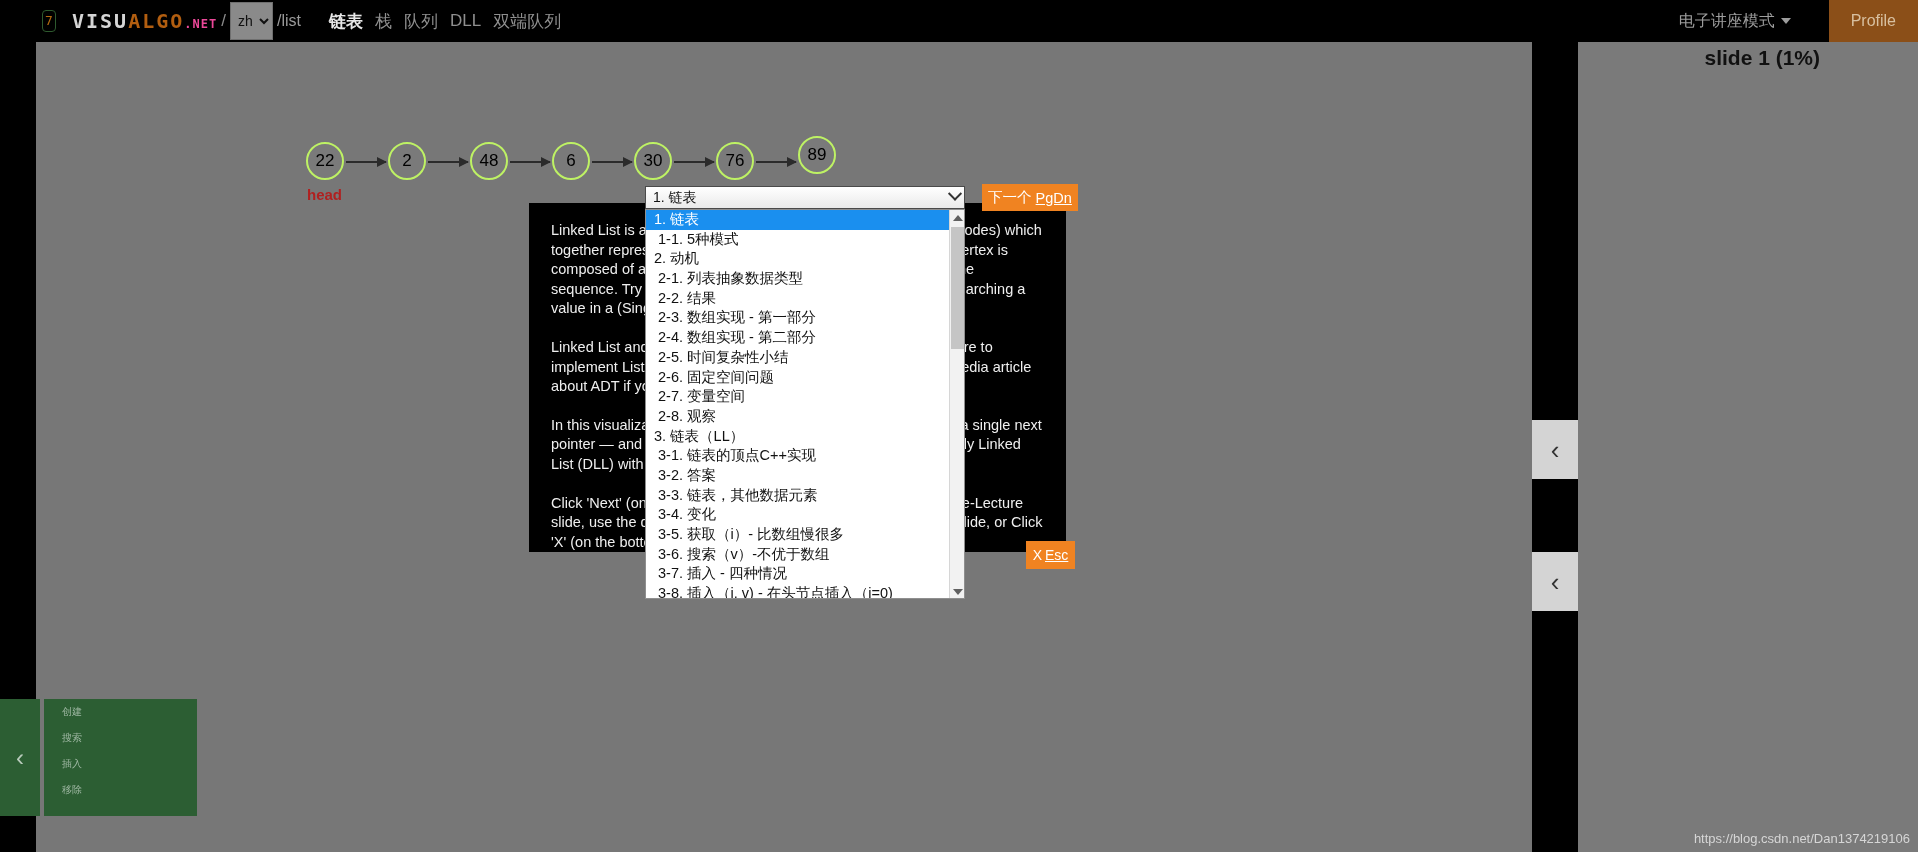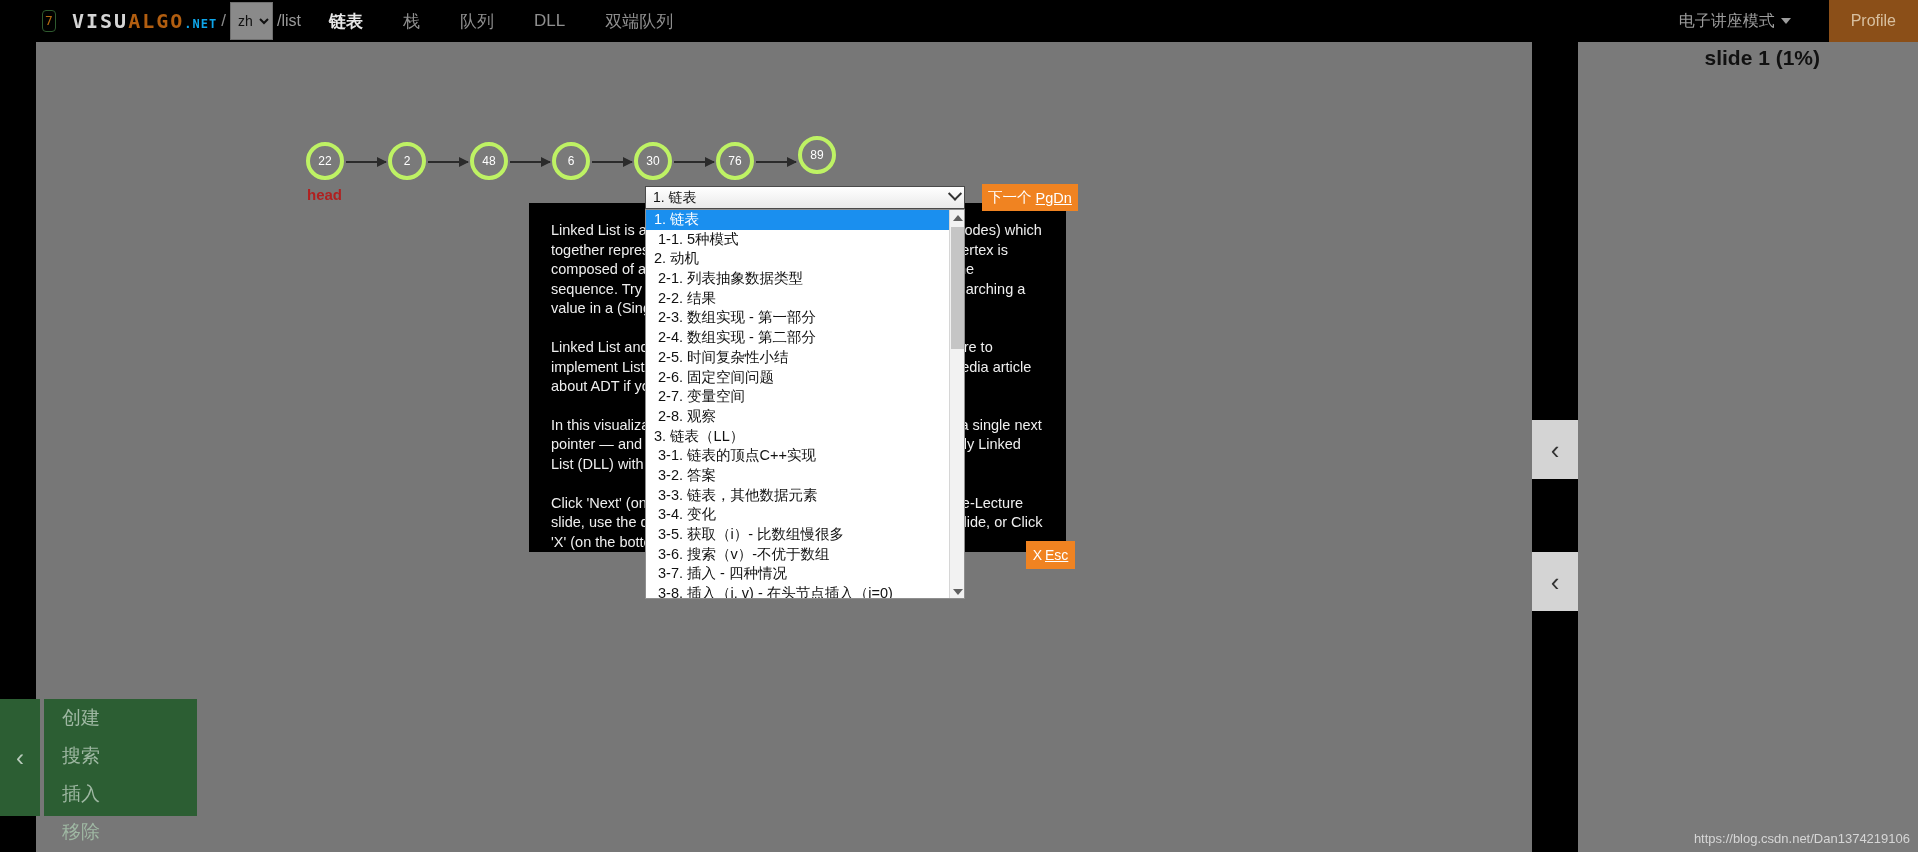--- a/index.html
+++ b/index.html
@@ -22,28 +22,28 @@
     width: 14px; height: 22px; border: 1px solid #2e5a2e; border-radius: 4px;
     color: #b26a10; font-size: 13px; line-height: 20px; text-align: center;
     font-family: "DejaVu Sans Mono", monospace;
   }
   .logo-text {
     margin-left: 16px; font-size: 20px; font-weight: bold; letter-spacing: 2px;
     font-family: "DejaVu Sans Mono", monospace;
   }
   .logo-visu { color: #d5d5d5; }
   .logo-algo { color: #b25e10; }
-  .logo-net { color: #0ea5e9; font-size: 12px; letter-spacing: 1px; }
+  .logo-net { color: #ec4899; font-size: 12px; letter-spacing: 1px; }
   .logo-slash { color: #8b8b8b; font-size: 17px; margin: 0 4px; }
   .lang-select {
     background: #8a8a8a; color: #111; border: 1px solid #6f6f6f;
     font-size: 14px; padding: 1px 3px; height: 38px; font-family: "Liberation Sans", sans-serif;
   }
   .nav-path { color: #9a9a9a; font-size: 16px; margin-left: 4px; }
-  .nav-links { display: flex; align-items: center; margin-left: 28px; gap: 40px; }
+  .nav-links { display: flex; align-items: center; margin-left: 28px; gap: 12px; }
   .nav-link { color: #8f8f8f; font-size: 17px; text-decoration: none; white-space: nowrap; }
   .nav-link.active { color: #e8e8e8; font-weight: bold; }
   .nav-right { margin-left: auto; display: flex; align-items: center; height: 40px; }
   .mode-toggle { color: #9d9d9d; font-size: 16px; display: flex; align-items: center; gap: 6px; }
   .caret-down {
     width: 0; height: 0; border-left: 5px solid transparent;
     border-right: 5px solid transparent; border-top: 6px solid #9d9d9d;
   }
   .profile-btn {
     background: #8b4f18; color: #d8c0a0; font-size: 16px;
@@ -63,22 +63,22 @@
 
   .slide-counter {
     position: absolute; right: 98px; top: 46px;
     color: #111; font-size: 21px; font-weight: bold;
   }
 
   
   .ll { position: absolute; left: 270px; top: 58px; }
   .ll-node {
     position: absolute; width: 38px; height: 38px; border-radius: 50%;
-    border: 4px solid #bef264; background: #7a7a7a;
-    color: #ffffff; font-size: 12px; display: flex; align-items: center; justify-content: center;
+    border: 2px solid #bef264; background: #7a7a7a;
+    color: #000000; font-size: 17px; display: flex; align-items: center; justify-content: center;
   }
   .ll-arrow { position: absolute; height: 2px; background: #2b2b2b; top: 61px; }
   .ll-arrow::after {
     content: ""; position: absolute; right: -1px; top: -4px;
     border-left: 10px solid #2b2b2b; border-top: 5px solid transparent;
     border-bottom: 5px solid transparent;
   }
   .ll-label { position: absolute; color: #b02020; font-size: 15px; font-weight: bold; }
 
   
@@ -141,21 +141,21 @@
   .dd-scroll .arrow-down { bottom: 0; }
   .tri-up { width: 0; height: 0; border-left: 5px solid transparent; border-right: 5px solid transparent; border-bottom: 6px solid #606060; }
   .tri-dn { width: 0; height: 0; border-left: 5px solid transparent; border-right: 5px solid transparent; border-top: 6px solid #606060; }
   .dd-thumb { position: absolute; left: 1px; top: 17px; width: 13px; height: 122px; background: #c5c5c5; }
 
   
   .green-panel {
     position: absolute; left: 44px; top: 699px; width: 153px; height: 117px;
     background: #2c5e33;
   }
-  .green-item { color: #9fb8a3; font-size: 19px; padding: 6px 16px 6px 18px; }
+  .green-item { color: #9fb8a3; font-size: 10px; padding: 6px 16px 6px 18px; }
   .green-tab {
     position: absolute; left: 0; top: 699px; width: 40px; height: 117px;
     background: #2c5e33; display: flex; align-items: center; justify-content: center;
   }
   .chev-left { color: #b9cbbc; font-size: 24px; line-height: 1; }
 
   
   .rtab {
     position: absolute; left: 1532px; width: 46px; height: 59px;
     background: #d4d4d4; display: flex; align-items: center; justify-content: center;

